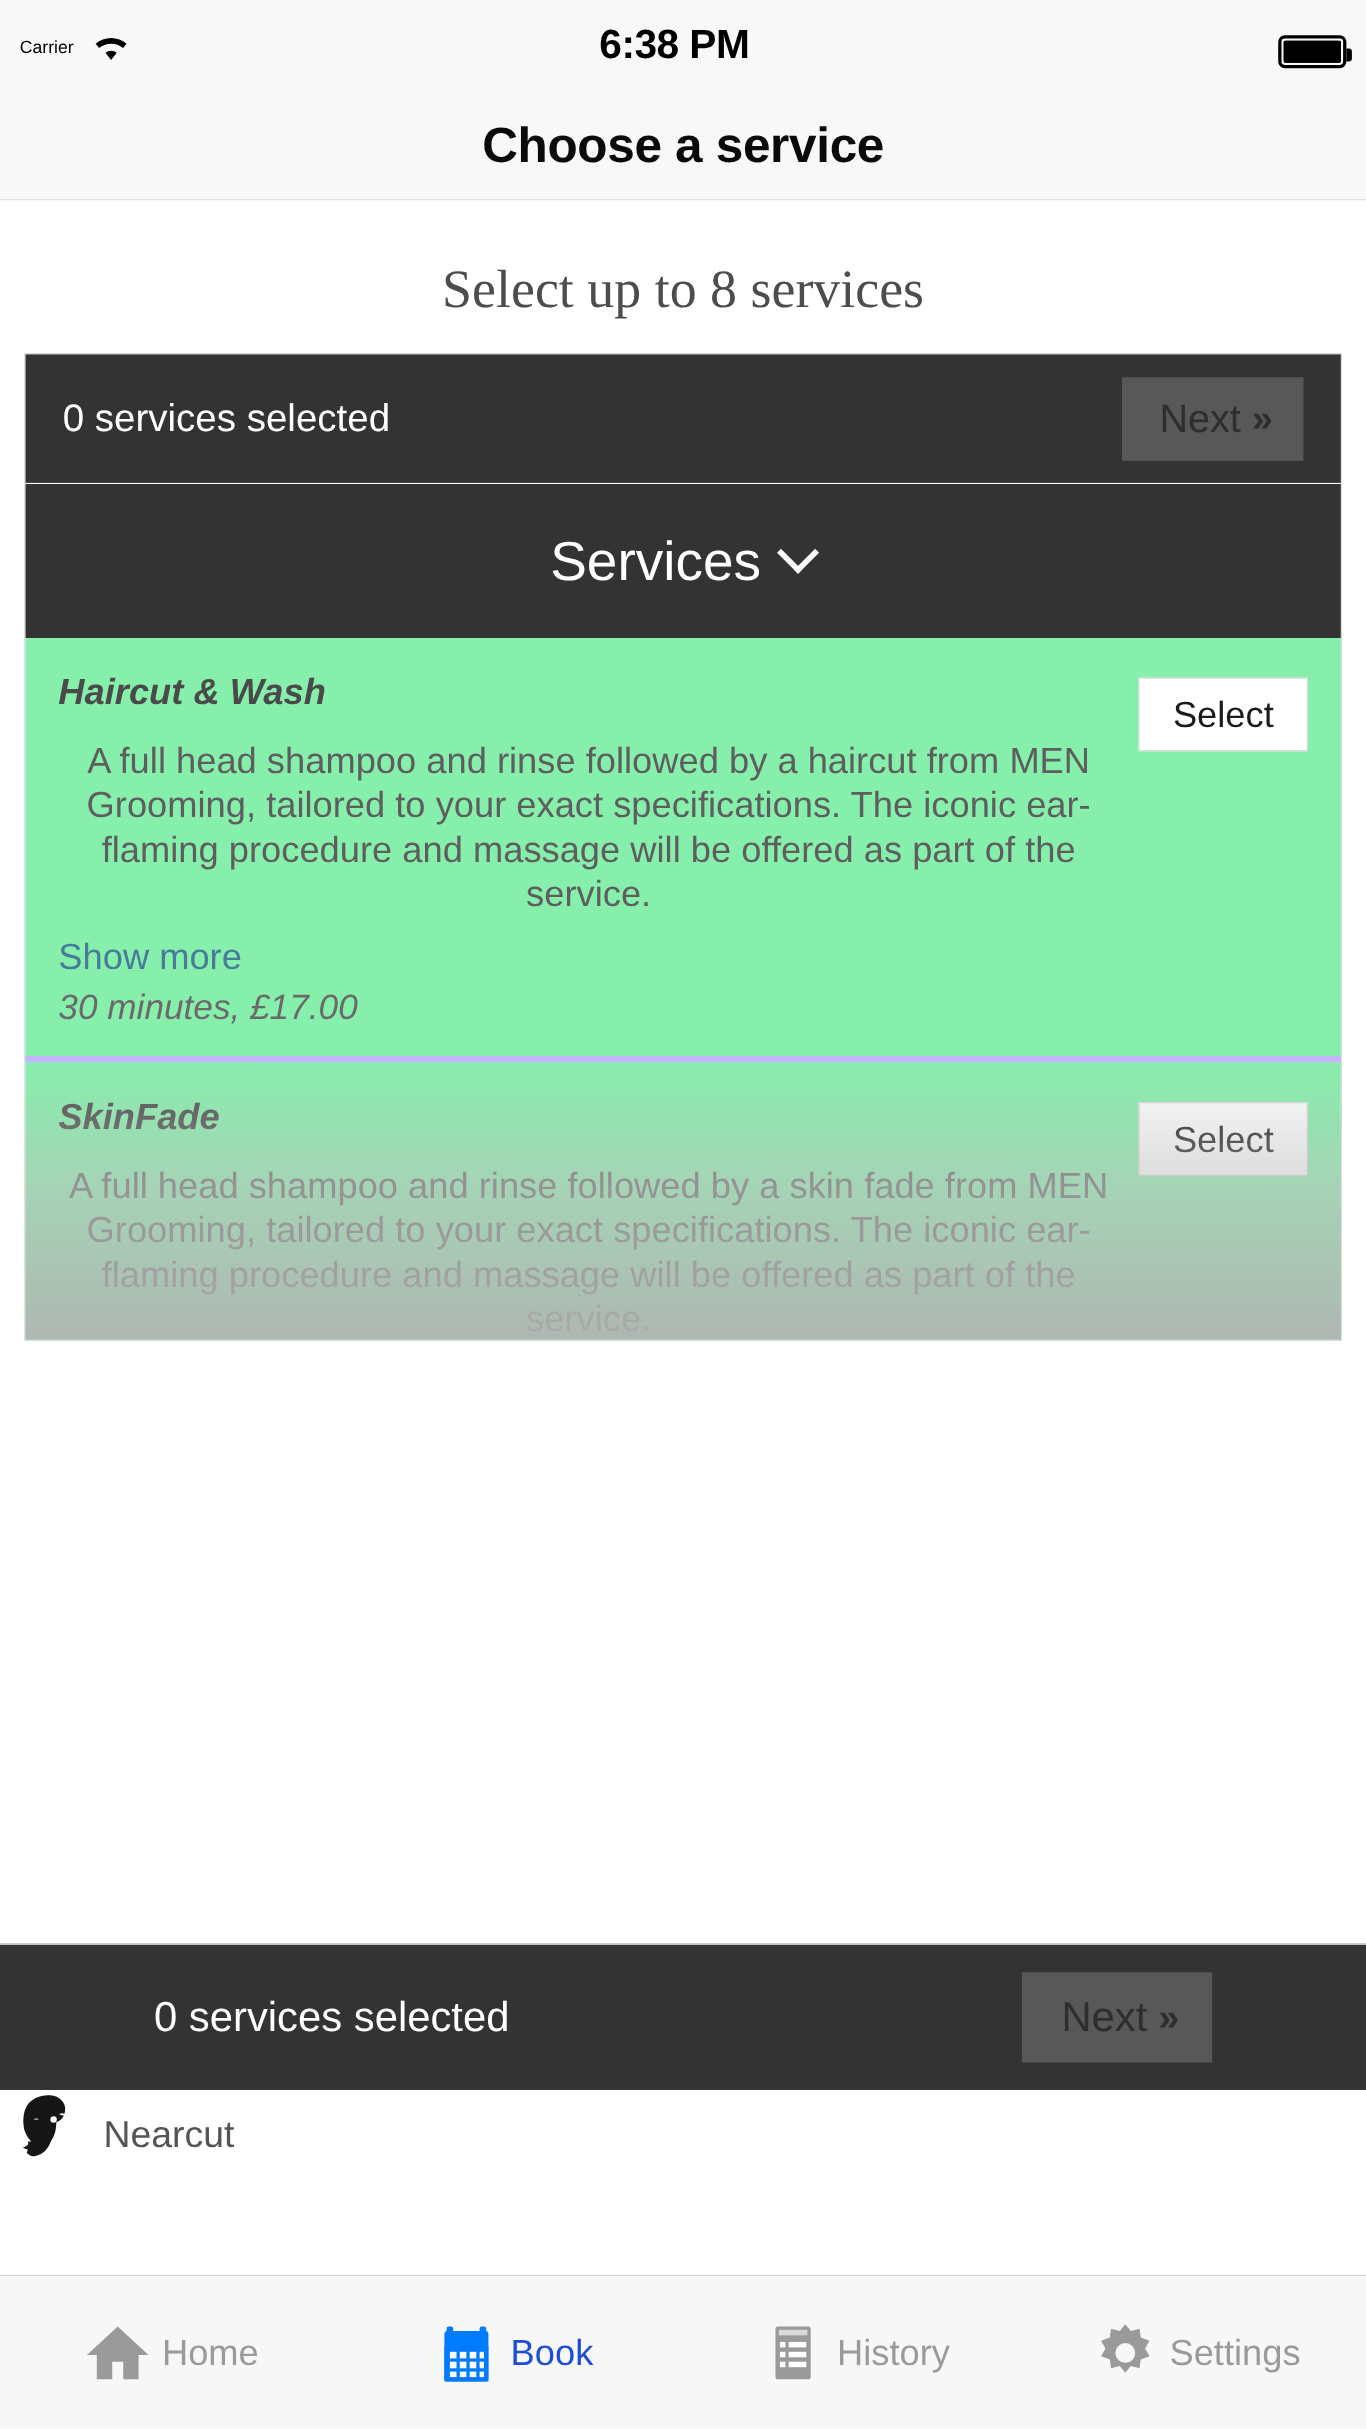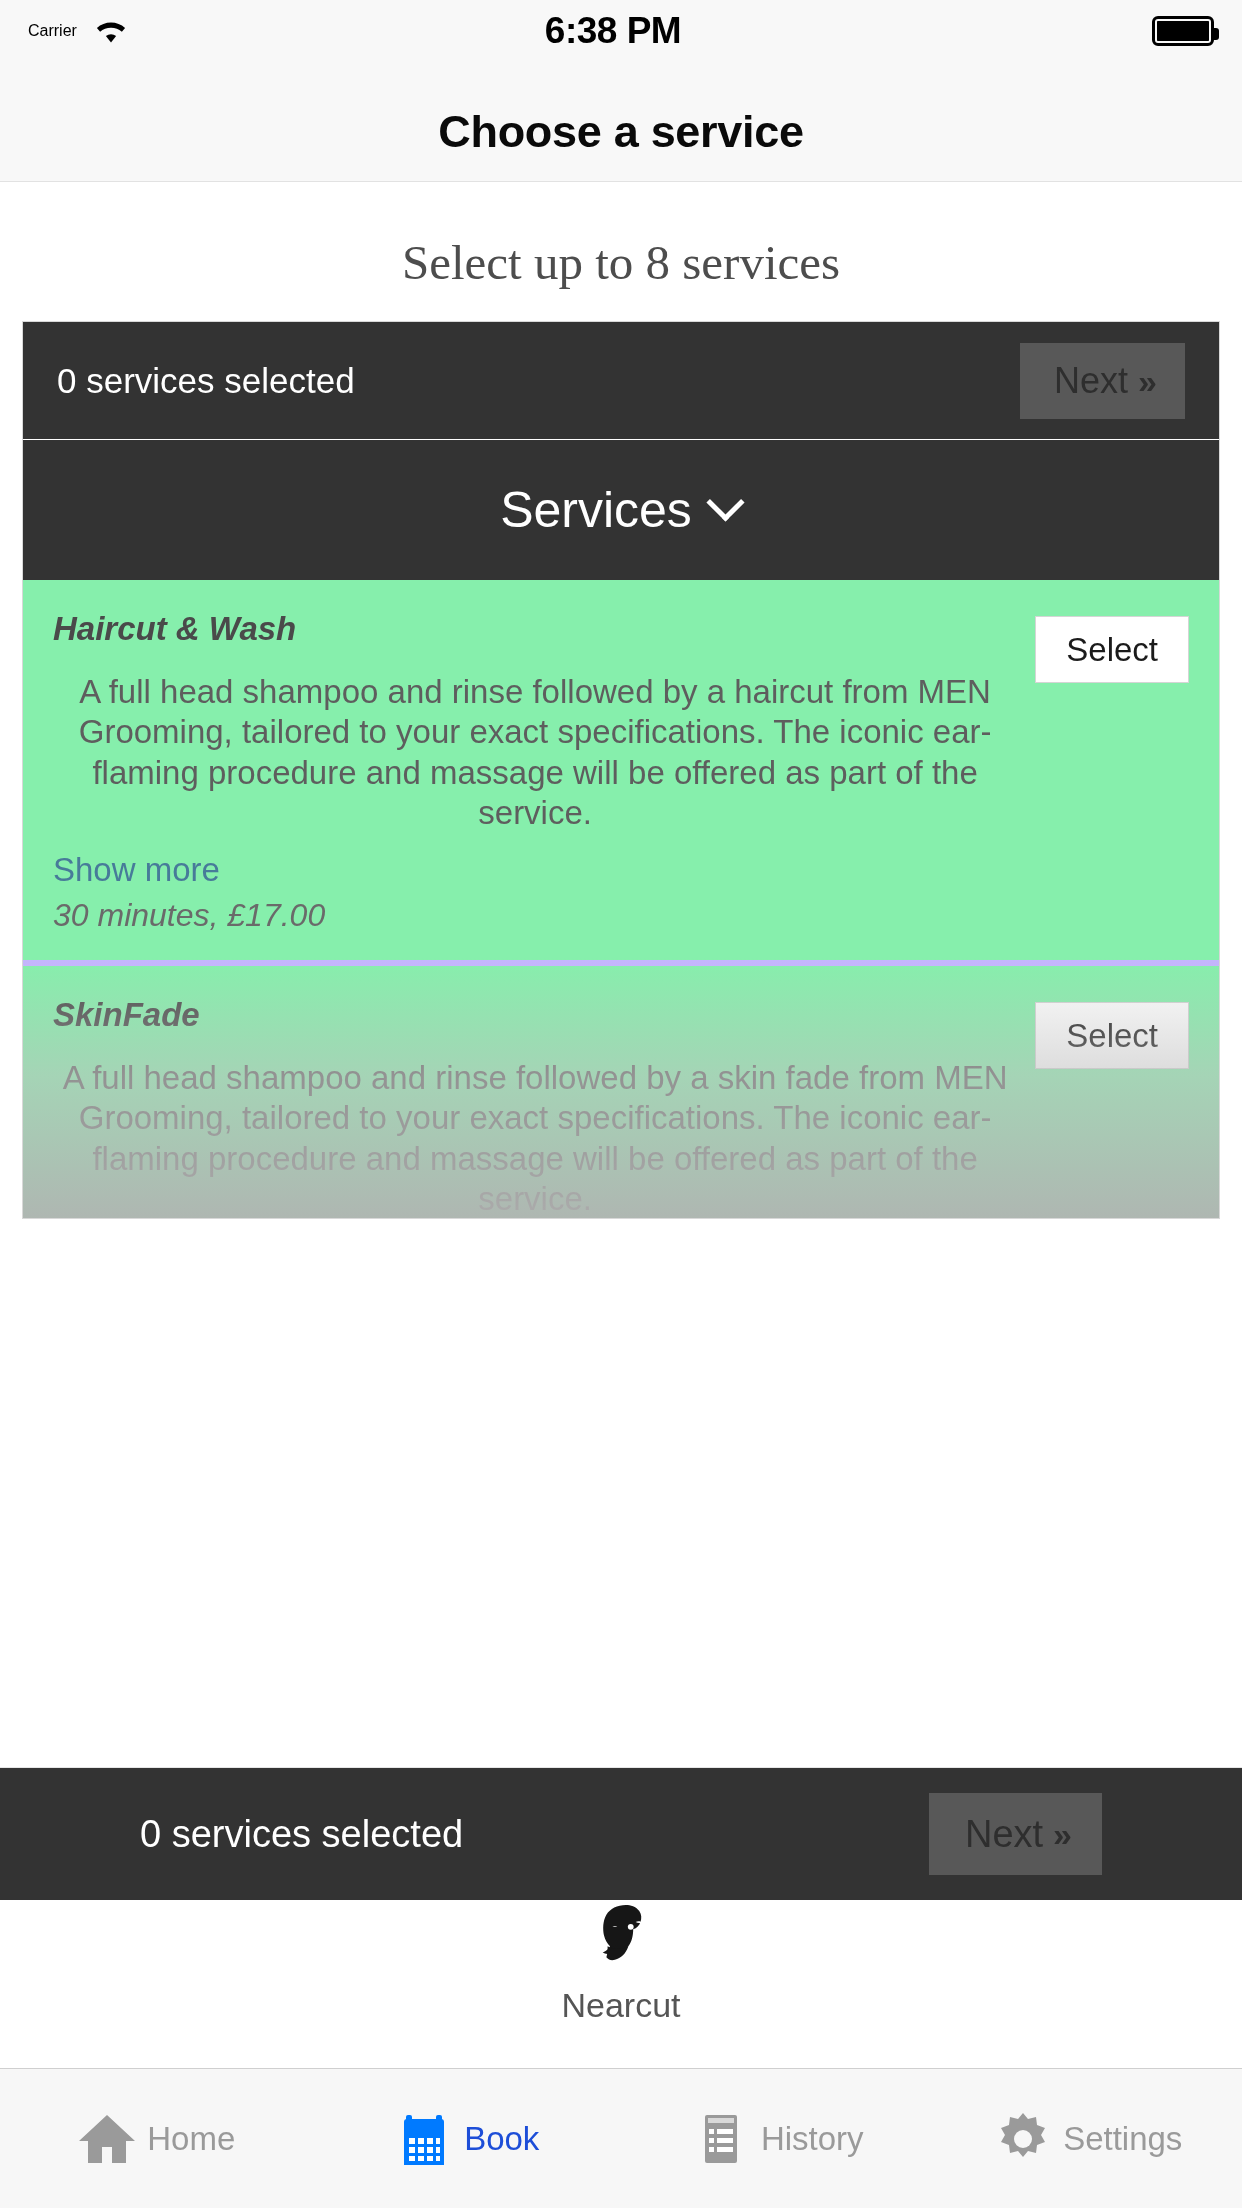--- a/index.html
+++ b/index.html
@@ -7,22 +7,22 @@
   body {
     font-family:"Liberation Sans", sans-serif;
     background:#ffffff;
     overflow:hidden;
     position:relative;
   }
 
   
   .statusbar{
     height:62px; background:#f8f8f8;
-    display:flex; align-items:center; position:relative;
-    padding:0 28px;
+    display:flex; align-items:flex-end; position:relative;
+    padding:0 18px;
   }
   .sb-left{ display:flex; align-items:center; gap:14px; }
   .sb-time{
     position:absolute; left:0; right:16px; text-align:center;
     font-size:37px; font-weight:bold; color:#000; letter-spacing:-.5px;
   }
   .sb-right{ margin-left:auto; display:flex; align-items:center; }
   .battery{
     width:62px; height:30px; border:3px solid #000; border-radius:6px;
     position:relative; background:#000; background-clip:content-box;
@@ -152,21 +152,21 @@
   .bottom-summary .summary-text{ font-size:38px; }
   .bottom-next{
     background:#585858; color:#2e2e2e;
     font-size:38px; padding:22px 36px;
     display:flex; align-items:center; gap:10px; border:none; line-height:1;
   }
 
   
   .brand{
     position:absolute; left:0; right:0; top:1900px;
-    display:flex; flex-direction:column; align-items:center; gap:4px;
+    display:flex; flex-direction:row; align-items:center; gap:16px;
   }
   .brand-name{ font-size:34px; color:#555; }
 
   
   .tabbar{
     position:absolute; left:0; right:0; bottom:0;
     height:140px; background:#f7f7f7;
     border-top:1px solid #cfcfcf;
     display:flex;
   }

